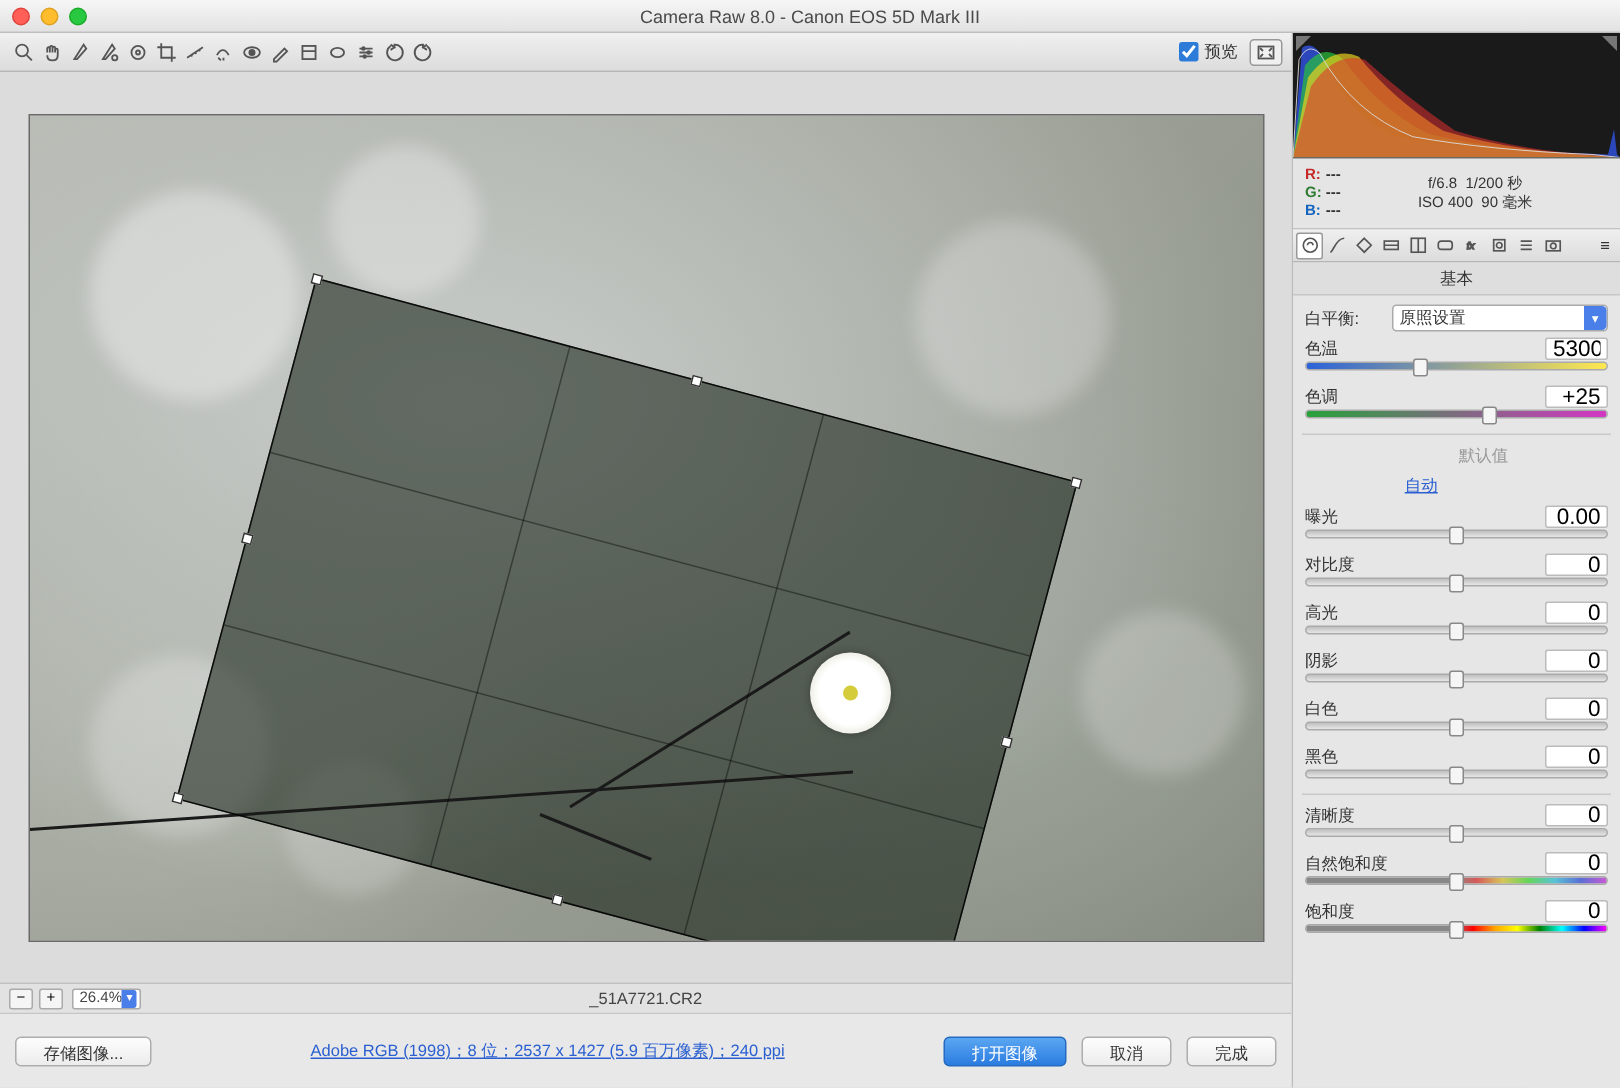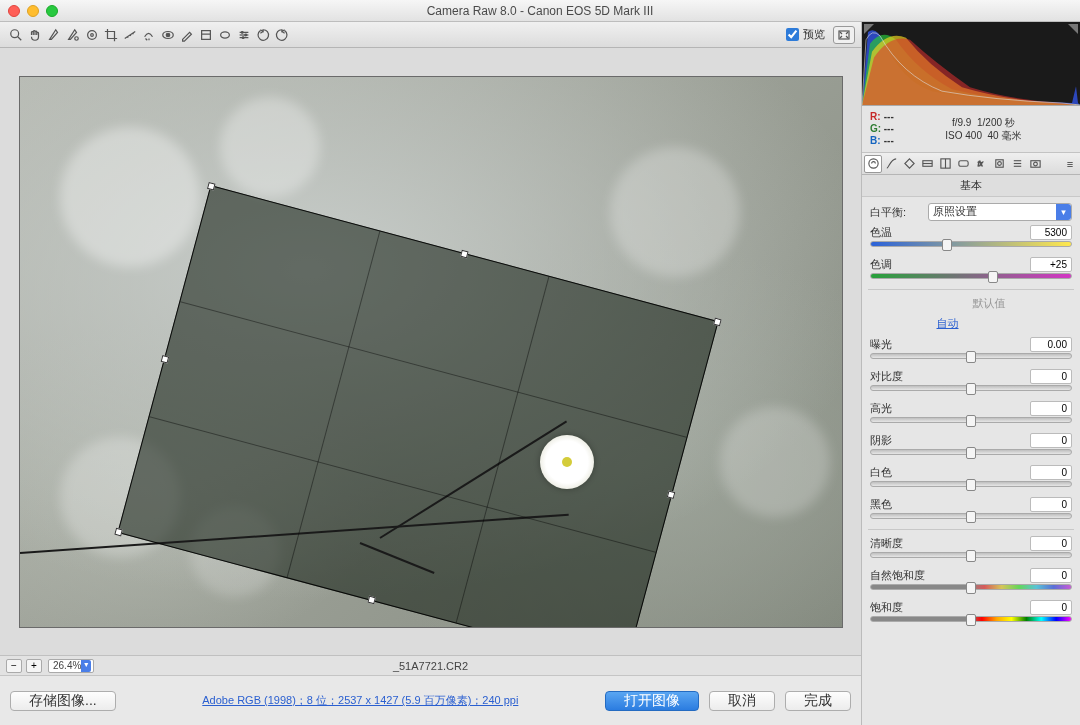--- a/index.html
+++ b/index.html
@@ -47,21 +47,21 @@
 .zoom-select { background: #fff; border:1px solid #aaa; padding: 0 12px 0 4px; height:14px; font-size:10px; border-radius:2px; position:relative; }
 .zoom-select::after { content:'▾'; position:absolute; right:2px; font-size:8px; background: #4a7ee8; color:#fff; width:10px; text-align:center; border-radius: 0 2px 2px 0; top:0; bottom:0; }
 .filename { position:absolute; left:50%; transform:translateX(-50%); }
 
 
 .footer { height: 50px; background:#e8e8e8; border-top:1px solid #c5c5c5; display:flex; align-items:center; padding: 0 10px; }
 .footer-left { }
 .footer-center { flex:1; text-align:center; }
 .footer-center a { color:#2a5fd0; text-decoration:underline; font-size:11px; }
 .footer-right { display:flex; gap:10px; }
-.btn { height: 20px; padding: 0 18px; border-radius: 4px; border: 1px solid #adadad; background: linear-gradient(#fdfdfd,#ececec); font-size:14px; color:#333; display:flex; align-items:flex-start; cursor:pointer; }
+.btn { height: 20px; padding: 0 18px; border-radius: 4px; border: 1px solid #adadad; background: linear-gradient(#fdfdfd,#ececec); font-size:11px; color:#333; display:flex; align-items:flex-end; cursor:pointer; }
 .btn.primary { background: linear-gradient(#5aa6f2,#2b7ce0); color:#fff; border-color:#246bc1; }
 
 
 .histogram { height: 84px; background: #1a1a1a; border-bottom: 1px solid #aaa; position: relative; overflow:hidden; }
 .histogram svg { width:100%; height:100%; }
 .hist-corner { position:absolute; top:2px; width:0; height:0; border:5px solid transparent; }
 .hist-corner.l { left:2px; border-top-color:#777; border-left-color:#777; }
 .hist-corner.r { right:2px; border-top-color:#777; border-right-color:#777; }
 
 .infobar { display:flex; border-bottom:1px solid #c3c3c3; background:#e5e5e5; padding: 5px 8px; font-size:10px; color:#333; align-items:center; }
@@ -77,21 +77,21 @@
 .tabstrip .menu { margin-left:auto; width:16px; text-align:center; }
 
 .panel-title { text-align:center; font-size:11px; background:#dedede; padding: 3px 0; border-bottom:1px solid #c8c8c8; }
 .panel-body { padding: 6px 8px 8px 8px; overflow-y:auto; flex:1; }
 .row { display:flex; align-items:center; gap:6px; margin-bottom:4px; font-size:11px; }
 .row label { width: 52px; text-align:left; color:#333; }
 .row .select { flex:1; background:#fff; border:1px solid #aaa; border-radius:3px; height:18px; padding:0 4px; font-size:11px; position:relative; }
 .row .select::after { content:'▾'; position:absolute; right:0; width:15px; text-align:center; color:#fff; background:#4a7ee8; top:0; bottom:0; line-height:16px; border-radius:0 3px 3px 0; font-size:9px; }
 .slider-row { margin-bottom: 10px; }
 .slider-row .sr-head { display:flex; justify-content:space-between; align-items:center; font-size:11px; margin-bottom:1px; }
-.slider-row .sr-val { width:42px; border:1px solid #bbb; background:#fff; text-align:right; padding:0 4px; height:15px; border-radius:2px; font-size:10px; }
+.slider-row .sr-val { width:42px; border:1px solid #bbb; background:#fff; text-align:right; padding:0 4px; height:15px; border-radius:2px; font-size:15px; }
 .slider-track { height:6px; background:linear-gradient(#bfbfbf,#e6e6e6); border-radius:3px; position:relative; border:1px solid #aaa; }
 .slider-thumb { position:absolute; top:-3px; width:10px; height:12px; background:#f5f5f5; border:1px solid #888; border-radius:2px; transform:translateX(-50%); cursor:grab; }
 .spacer-line { height:1px; background:#c8c8c8; margin: 6px -2px 6px -2px; }
 .auto-default { display:flex; justify-content:center; gap:14px; font-size:11px; margin: 2px 0 6px 0; }
 .auto-default span:first-child { color:#2a5fd0; text-decoration:underline; cursor:pointer;margin-top:20px; }
 .auto-default span:last-child { color:#999; }
 
 
 .track-temp { background: linear-gradient(90deg,#2b62d9,#ffe84e); }
 .track-tint { background: linear-gradient(90deg,#27a23a,#d336c4); }
@@ -292,22 +292,22 @@
       </svg>
     </div>
 
     <div class="infobar">
       <div class="rgb">
         <div><span class="R">R:</span> <span>---</span></div>
         <div><span class="G">G:</span> <span>---</span></div>
         <div><span class="B">B:</span> <span>---</span></div>
       </div>
       <div class="camera-info">
-        <div><span>f/9.9</span>&nbsp;&nbsp;<span>1/200 秒</span></div>
-        <div><span>ISO 400</span>&nbsp;&nbsp;<span>40 毫米</span></div>
+        <div><span>f/6.8</span>&nbsp;&nbsp;<span>1/200 秒</span></div>
+        <div><span>ISO 400</span>&nbsp;&nbsp;<span>90 毫米</span></div>
       </div>
     </div>
 
     <div class="tabstrip">
       <div class="tab active">
           <svg viewBox="0 0 14 14" fill="none" stroke="#555" stroke-width="1.2">
             <circle cx="7" cy="7" r="5"></circle>
             <path d="M5 7a2 2 0 014 0"></path>
           </svg>
         </div>

